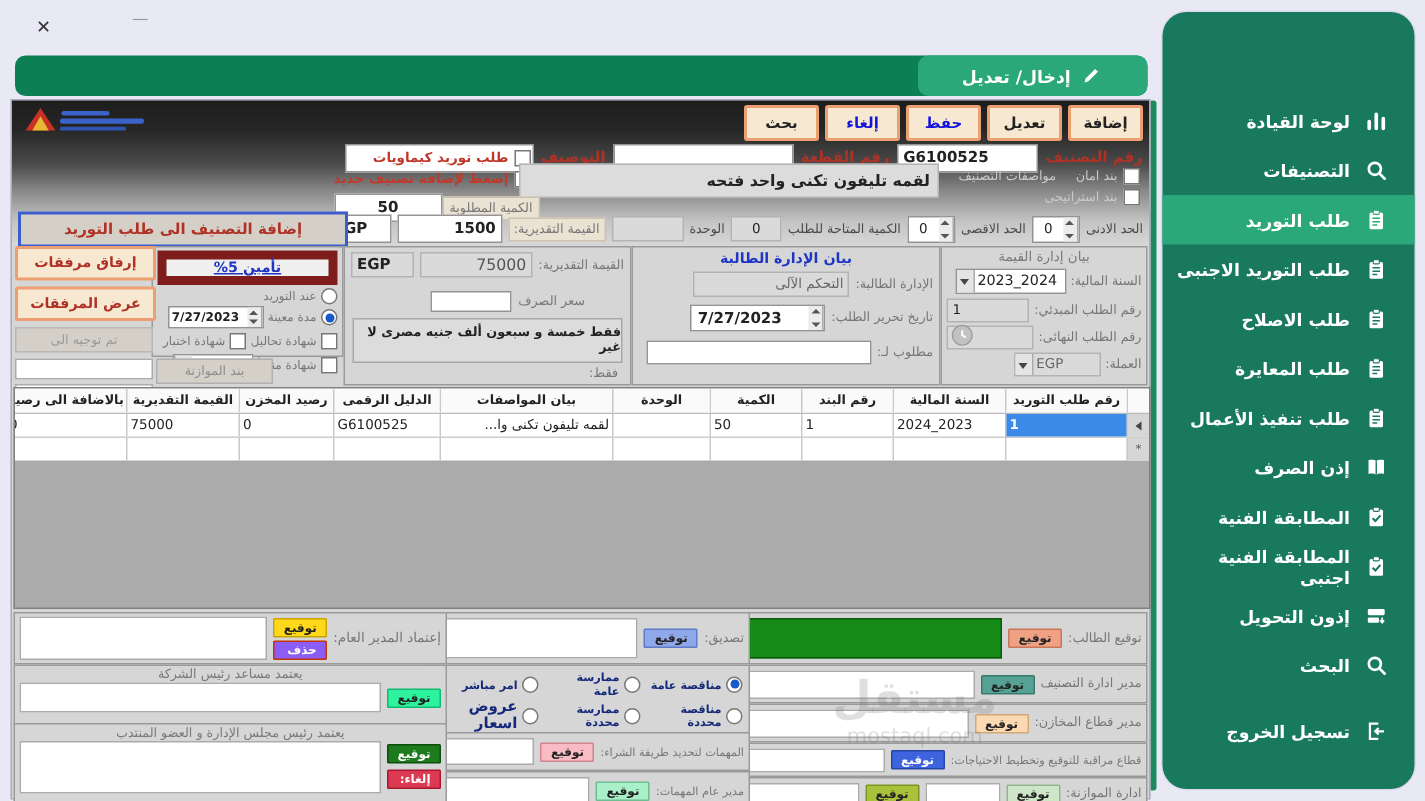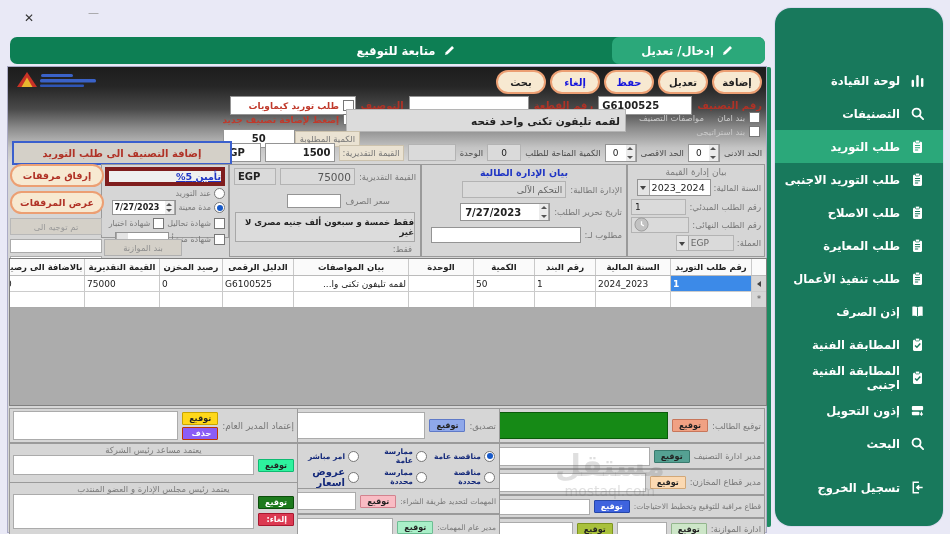--- a/index.html
+++ b/index.html
@@ -12,21 +12,21 @@
   .lblr{color:#9E1F1A;font-weight:bold;font-size:10px;white-space:nowrap}
   .lblg{color:#777;font-size:8.5px;white-space:nowrap}
   .lbld{color:#C9C9C9;font-size:8.5px;white-space:nowrap}
   .inp{background:#fff;border:1px solid #949494;height:17px;font-size:10px;padding:0 3px;display:flex;align-items:center}
   .flat{background:#DADADA;border:1px solid #B3B3B3;display:flex;align-items:center;padding:0 3px}
   .cb{width:9px;height:9px;background:#fff;border:1px solid #777;display:inline-block;flex:none}
   .rd{width:9px;height:9px;border-radius:50%;background:#fff;border:1px solid #777;display:inline-block;flex:none;position:relative}
   .rd.on::after{content:'';position:absolute;inset:1.5px;border-radius:50%;background:#1659C8}
   .sbtn{font-size:8px;font-weight:bold;border:1px solid #8a8a8a;padding:1px 6px;white-space:nowrap;flex:none;border-radius:1px}
   .grp{position:absolute;background:#D6D6D6;border:1px solid #9A9A9A}
-  .bb{background:#F7E9D1;border:2px solid #EC9F73;border-radius:12px;font-weight:bold;font-size:10px;
+  .bb{background:#F7E9D1;border:2px solid #EC9F73;border-radius:2px;font-weight:bold;font-size:10px;
       height:20px;display:flex;align-items:center;justify-content:center;cursor:pointer}
   .ud{width:9px;align-self:stretch;background:#ECECEC;border-right:1px solid #AAA;position:relative;flex:none}
   .ud::before,.ud::after{content:'';position:absolute;left:1.5px;border-left:3px solid transparent;border-right:3px solid transparent}
   .ud::before{top:2px;border-bottom:3.5px solid #555}
   .ud::after{bottom:2px;border-top:3.5px solid #555}
   .dd{width:11px;align-self:stretch;background:#E4E4E4;border-right:1px solid #AAA;position:relative;flex:none}
   .dd::after{content:'';position:absolute;top:6px;left:2px;border-left:3.5px solid transparent;border-right:3.5px solid transparent;border-top:4.5px solid #444}
   
   #sidebar{position:absolute;right:7px;top:8px;width:168px;height:518px;background:#18795C;border-radius:16px;direction:rtl;box-shadow:0 0 0 1px #DADAEE}
   .side-list{padding-top:56px}
@@ -74,28 +74,20 @@
 
 <div id="tabbar">
   <div class="tab active" style="right:0;width:153px">
     <span class="side-icon">
       <svg width="13" height="13" viewBox="0 0 16 16">
           <path d="M2.5 13.5l.9-3.2 7.8-7.8 2.3 2.3-7.8 7.8z" fill="#fff"></path>
         </svg>
     </span>
     <span>إدخال/ تعديل</span>
   </div>
-  <div class="tab" style="right:278px;width:160px">
-    <span class="side-icon">
-      <svg width="13" height="13" viewBox="0 0 16 16">
-          <path d="M2.5 13.5l.9-3.2 7.8-7.8 2.3 2.3-7.8 7.8z" fill="#fff"></path>
-        </svg>
-    </span>
-    <span>متابعة للتوقيع</span>
-  </div>
 </div>
 
 <div class="abs" style="left:766px;top:67px;width:5px;height:460px;background:#1E8A60;border-radius:2px"></div>
 
 <div id="form">
   <div id="formtop"></div>
 
   <div class="abs" style="left:8px;top:3px">
     <svg width="100" height="20" viewBox="0 0 100 20">
       <polygon points="11,2 21,17 1,17" fill="#C83226"></polygon>
@@ -230,21 +222,21 @@
     </div>
     <div class="flex rtl" style="gap:5px;padding:6px 30px 2px">
       <span class="lblg">سعر الصرف</span>
       <div class="inp" style="width:46px;height:12px"></div>
     </div>
     <div class="abs rtl" style="left:5px;right:5px;bottom:14px;height:28px;background:#DCDCDC;border:1px solid #A8A8A8;display:flex;align-items:center;justify-content:center;font-size:8.5px;font-weight:bold">فقط خمسة و سبعون ألف جنيه مصرى لا غير</div>
     <span class="abs lblg" style="right:8px;bottom:2px">فقط:</span>
   </div>
 
   <div class="grp rtl" style="right:537px;top:97px;width:126px;height:72px">
-    <div style="margin:2px 3px;background:#EFEFEF;border:4px solid #7f1d1d;text-align:right;color:#1F35C4;font-weight:bold;font-size:9.5px;text-decoration:underline">تأمين 5%</div>
+    <div style="margin:2px 3px;background:#EFEFEF;border:6px solid #7f1d1d;text-align:center;color:#1F35C4;font-weight:bold;font-size:9.5px;text-decoration:underline">تأمين 5%</div>
     <div class="flex rtl" style="gap:3px;padding:0 3px">
       <span class="rd"></span>
       <span class="lblg" style="font-size:8px">عند التوريد</span>
     </div>
     <div class="flex rtl" style="gap:3px;padding:1px 3px">
       <span class="rd on"></span>
       <span class="lblg" style="font-size:8px">مدة معينة</span>
       <div class="inp ltr" style="width:62px;height:13px;padding:0">
           <span style="flex:1;font-weight:bold;font-size:8px;padding:0 2px">7/27/2023</span>
           <span class="ud"></span>

